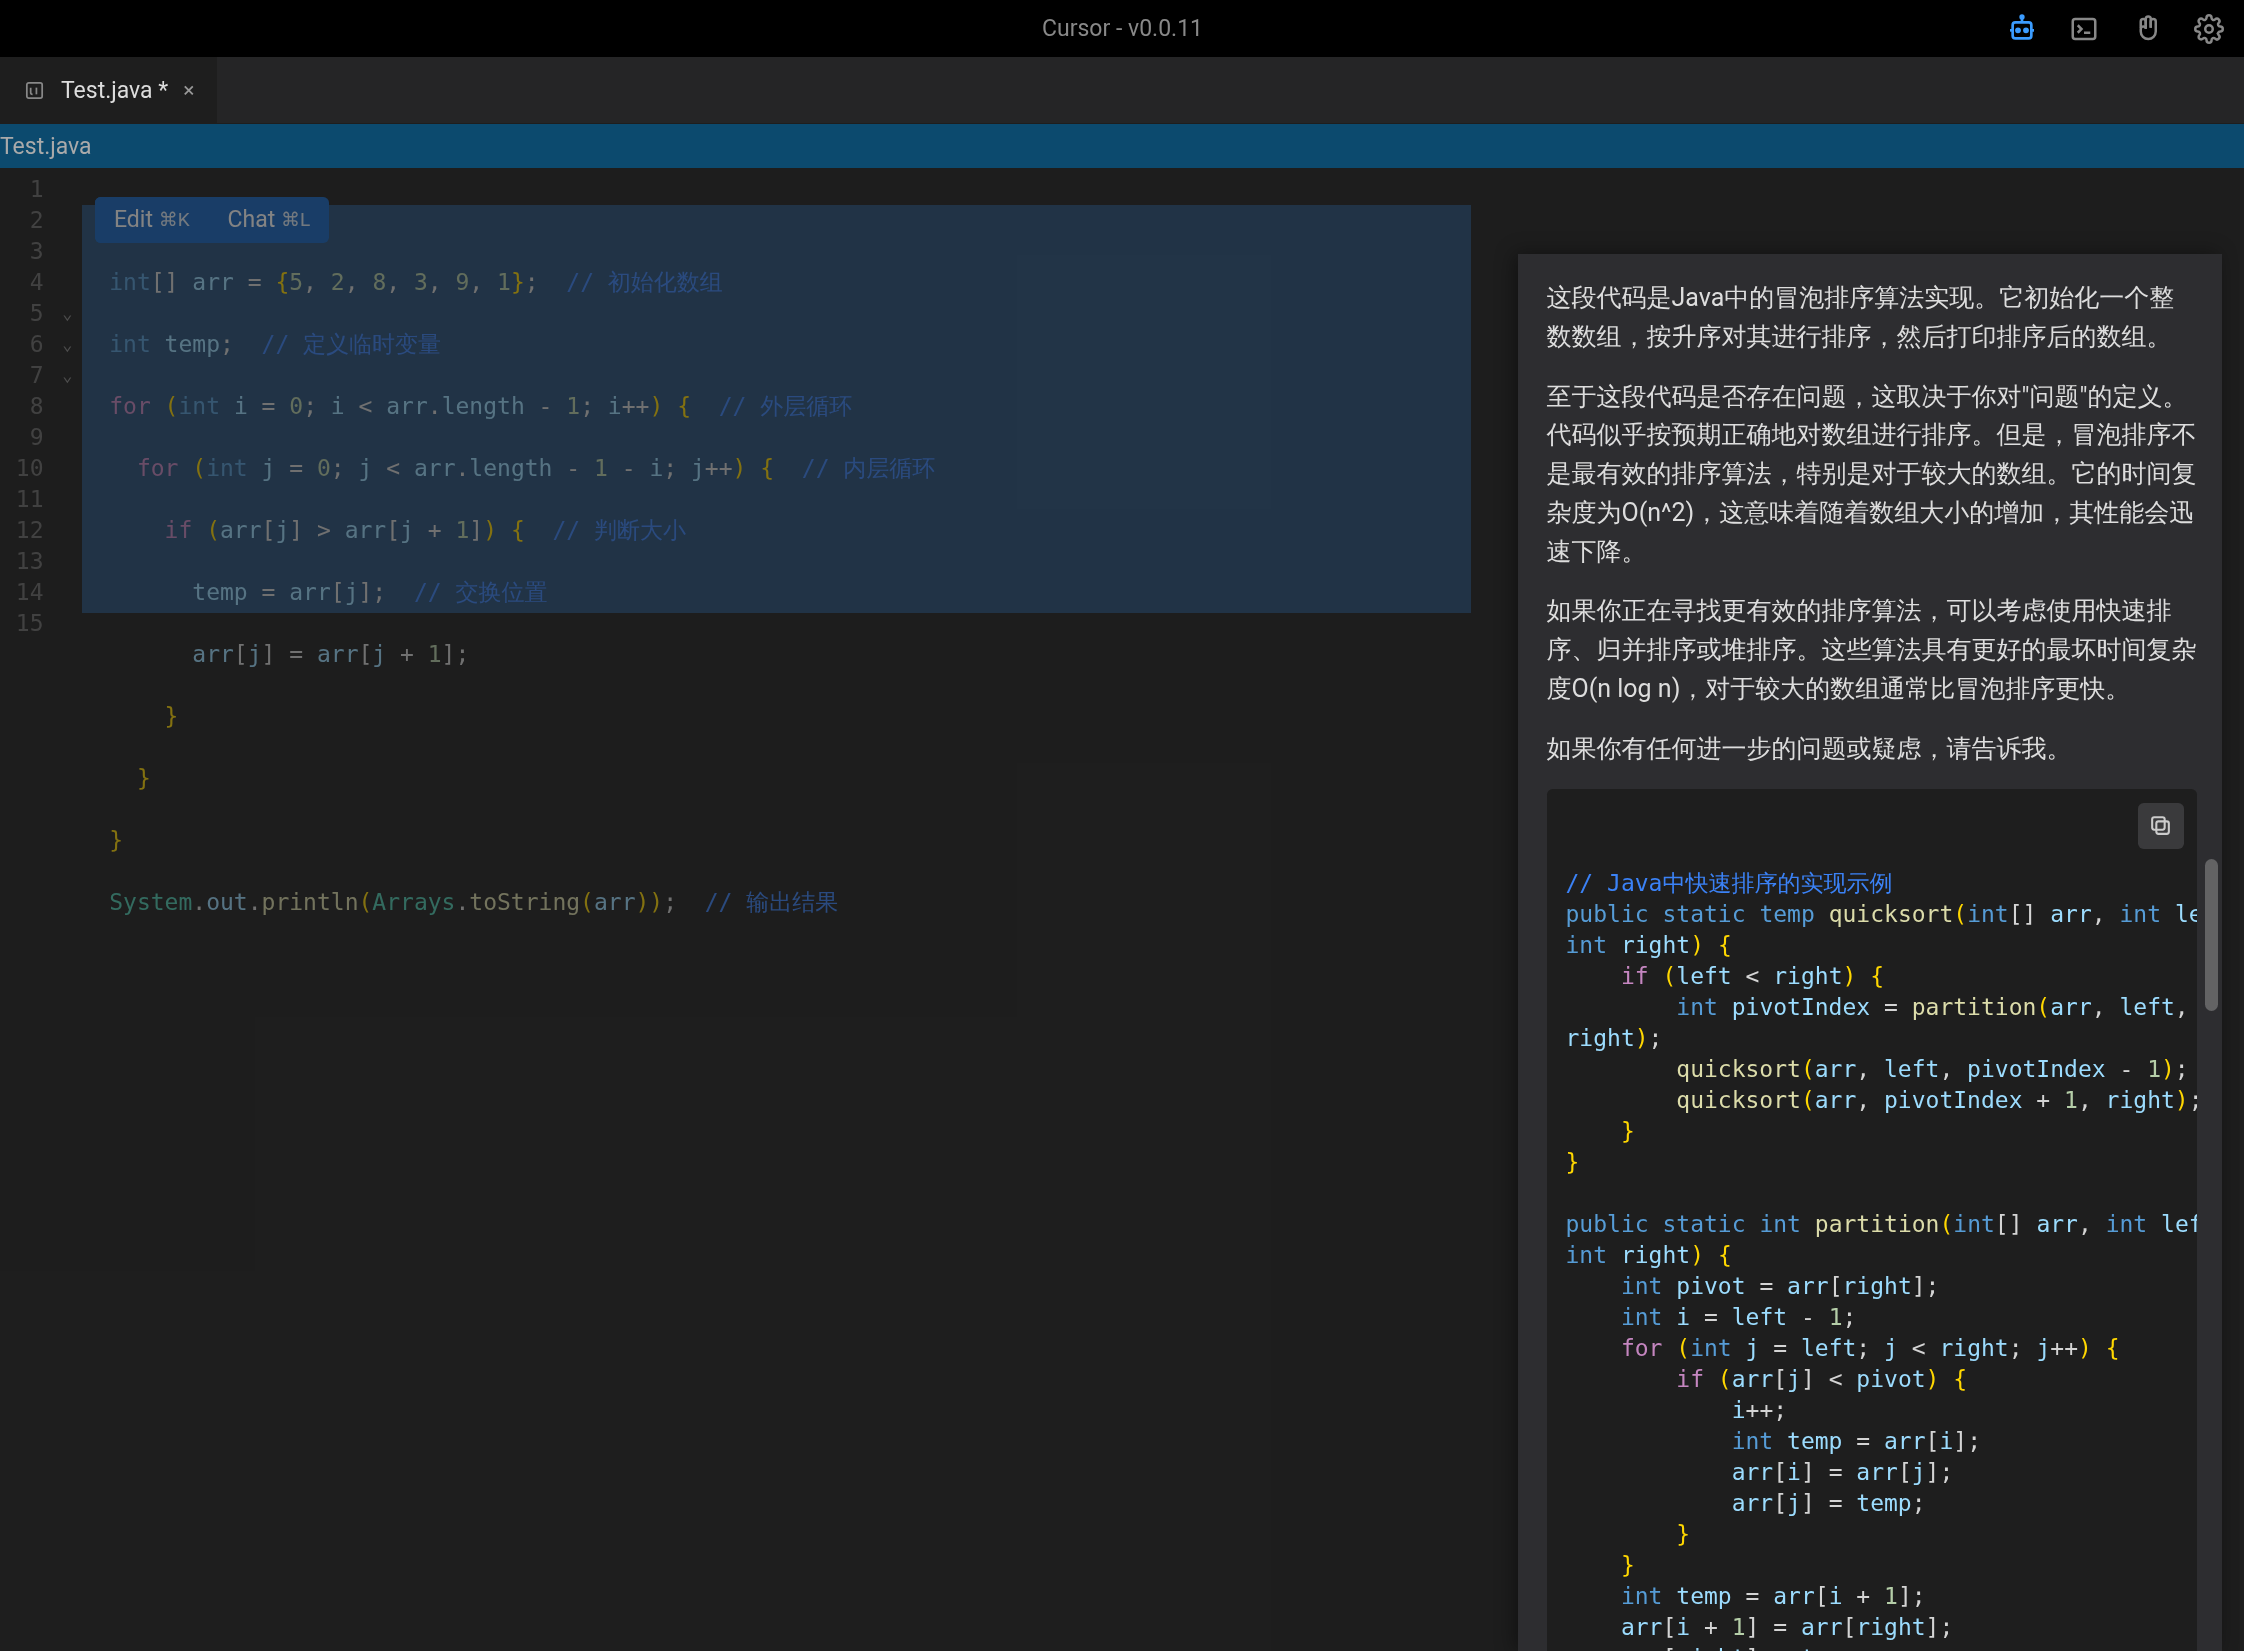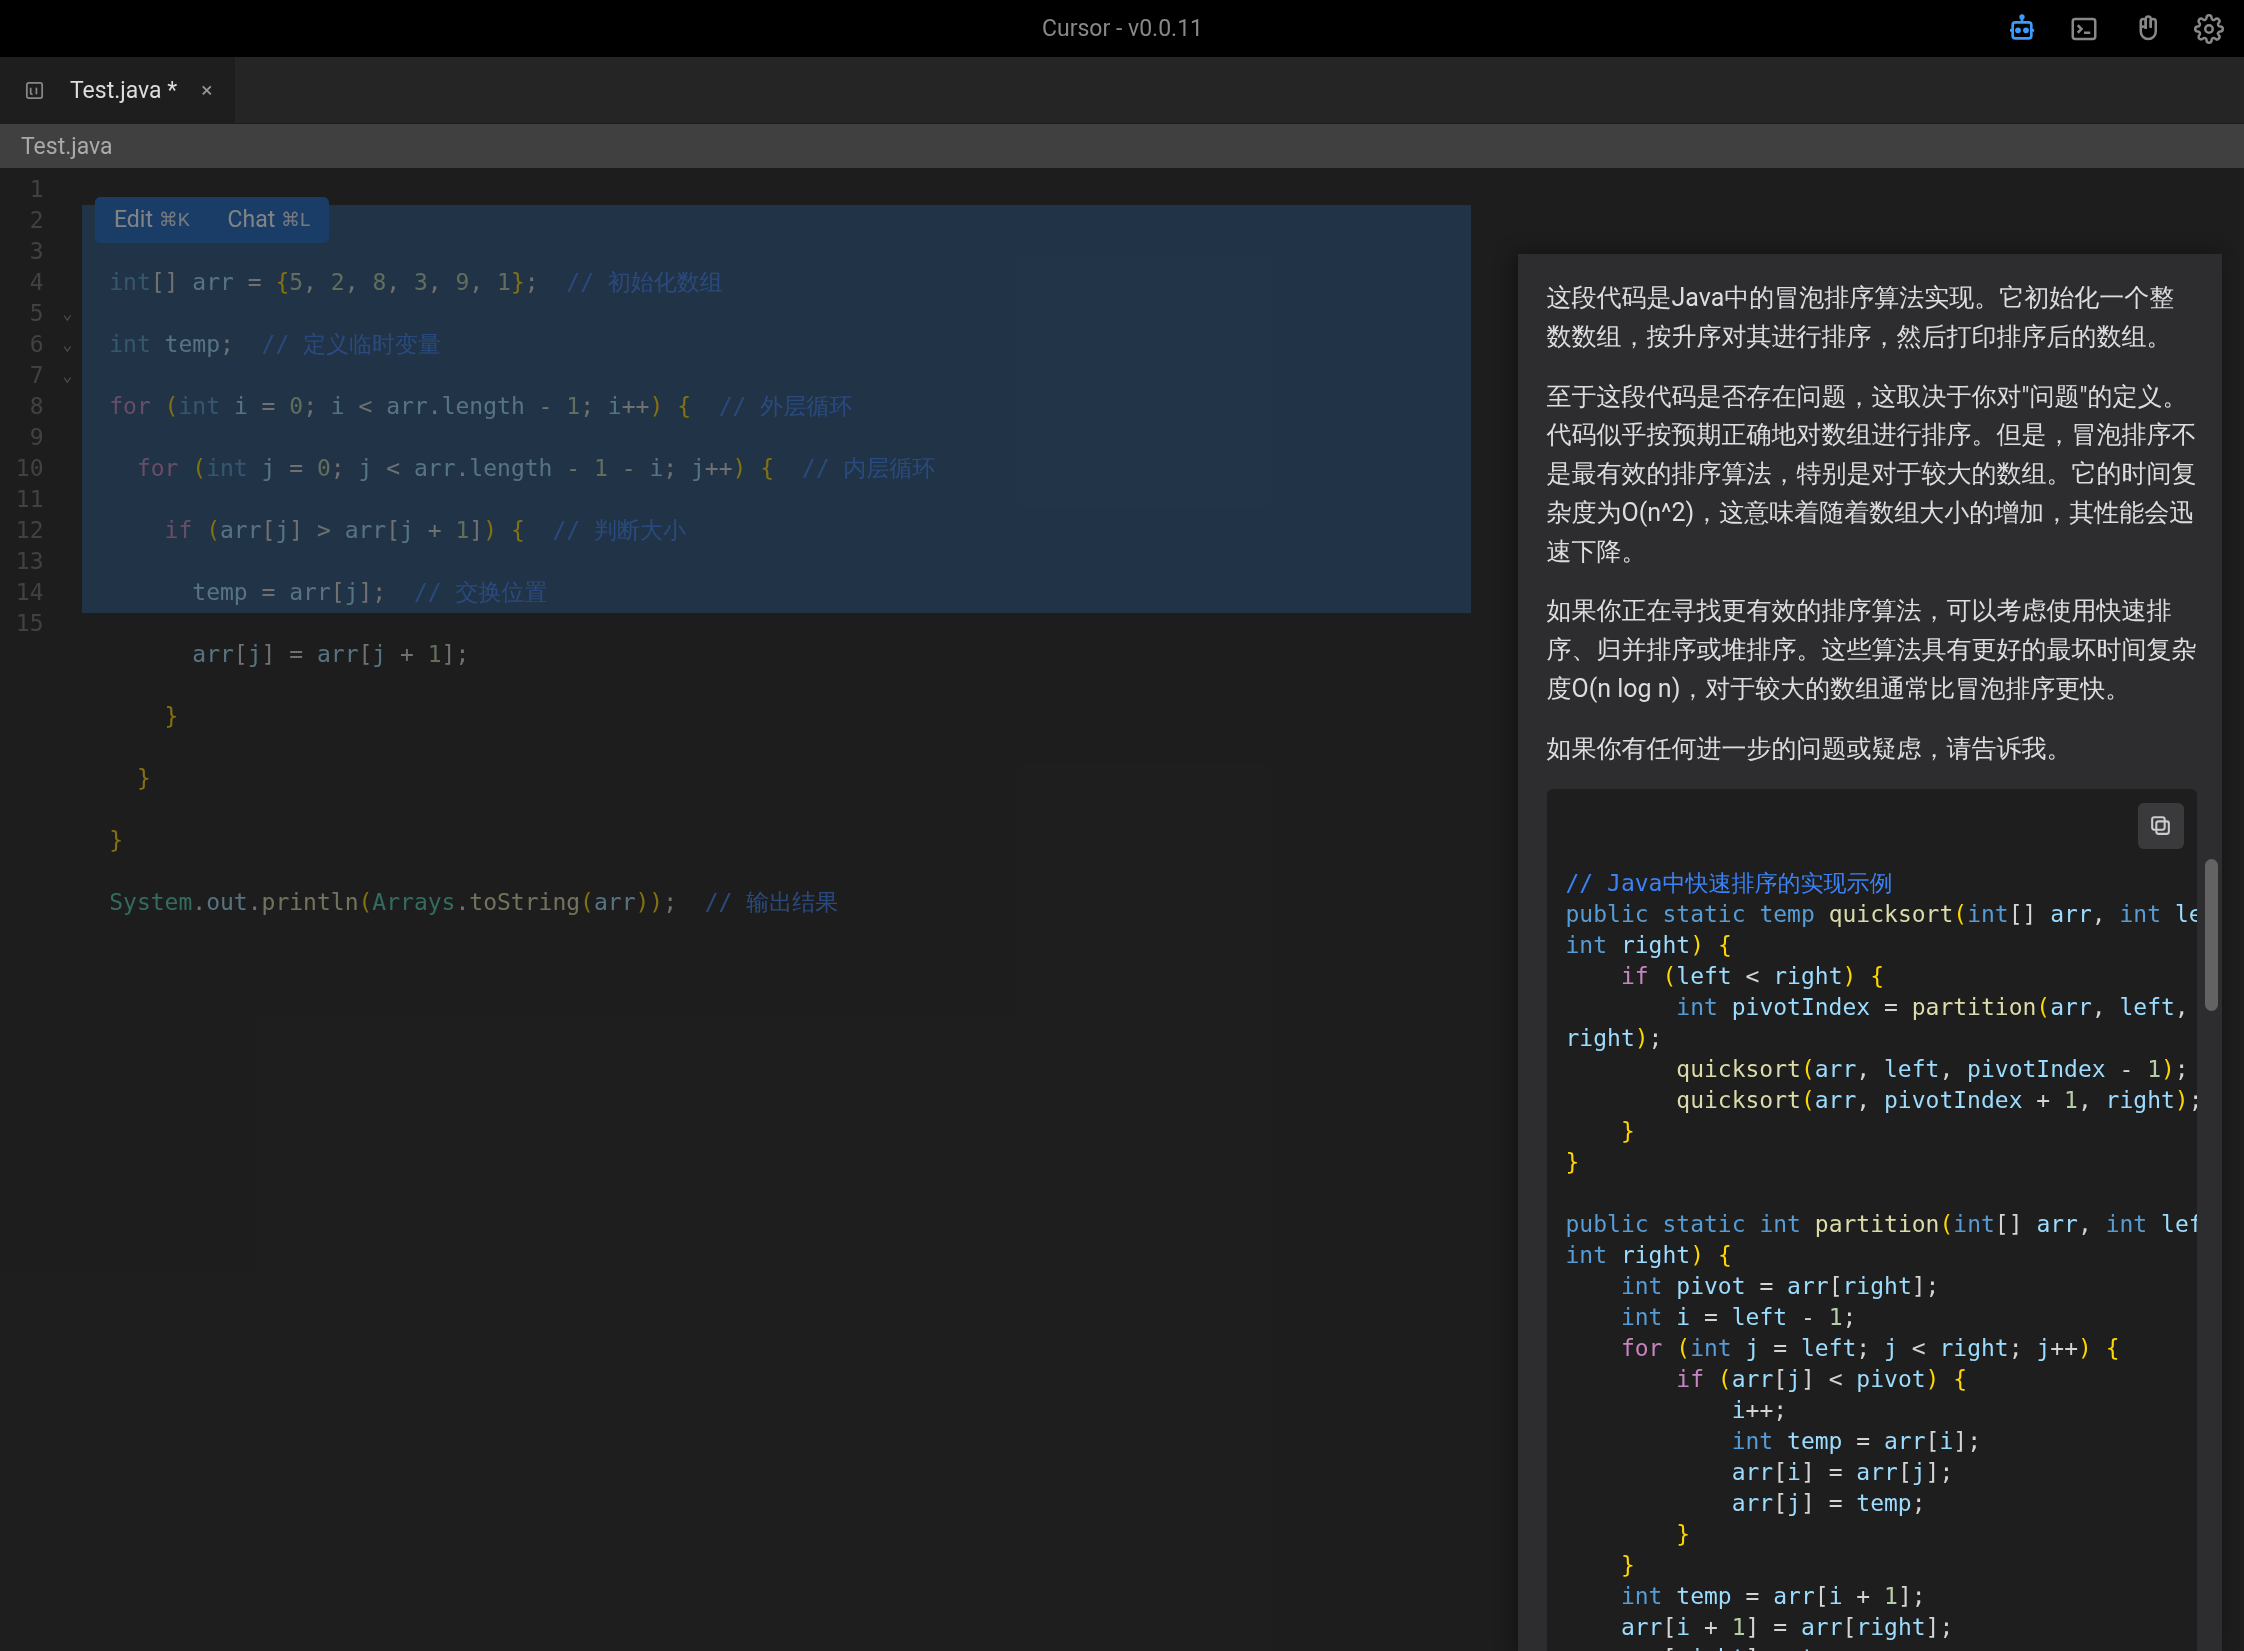--- a/index.html
+++ b/index.html
@@ -47,36 +47,36 @@
     background: #252526;
     display: flex;
     align-items: center;
     border-bottom: 1px solid #1e1e1e;
   }
   .tab {
     height: 67px;
     background: #1e1e1e;
     display: flex;
     align-items: center;
-    gap: 24px;
+    gap: 15px;
     padding: 0 23px;
     font-size: 23px;
     color: #ddd;
   }
   .tab .lang-icon {
     width: 23px; height: 23px;
   }
   .tab .close { color: #999; font-size: 21px; }
   
   .breadcrumb {
     height: 44px;
-    background: #404040;
-    display: flex;
-    align-items: center;
-    padding-left: 21px;
+    background: #0c4a6e;
+    display: flex;
+    align-items: center;
+    padding-left: 0;
     font-size: 23px;
     color: #aaa;
   }
   
   .main {
     display: flex;
     height: calc(100% - 57px - 67px - 44px);
     position: relative;
   }
   

